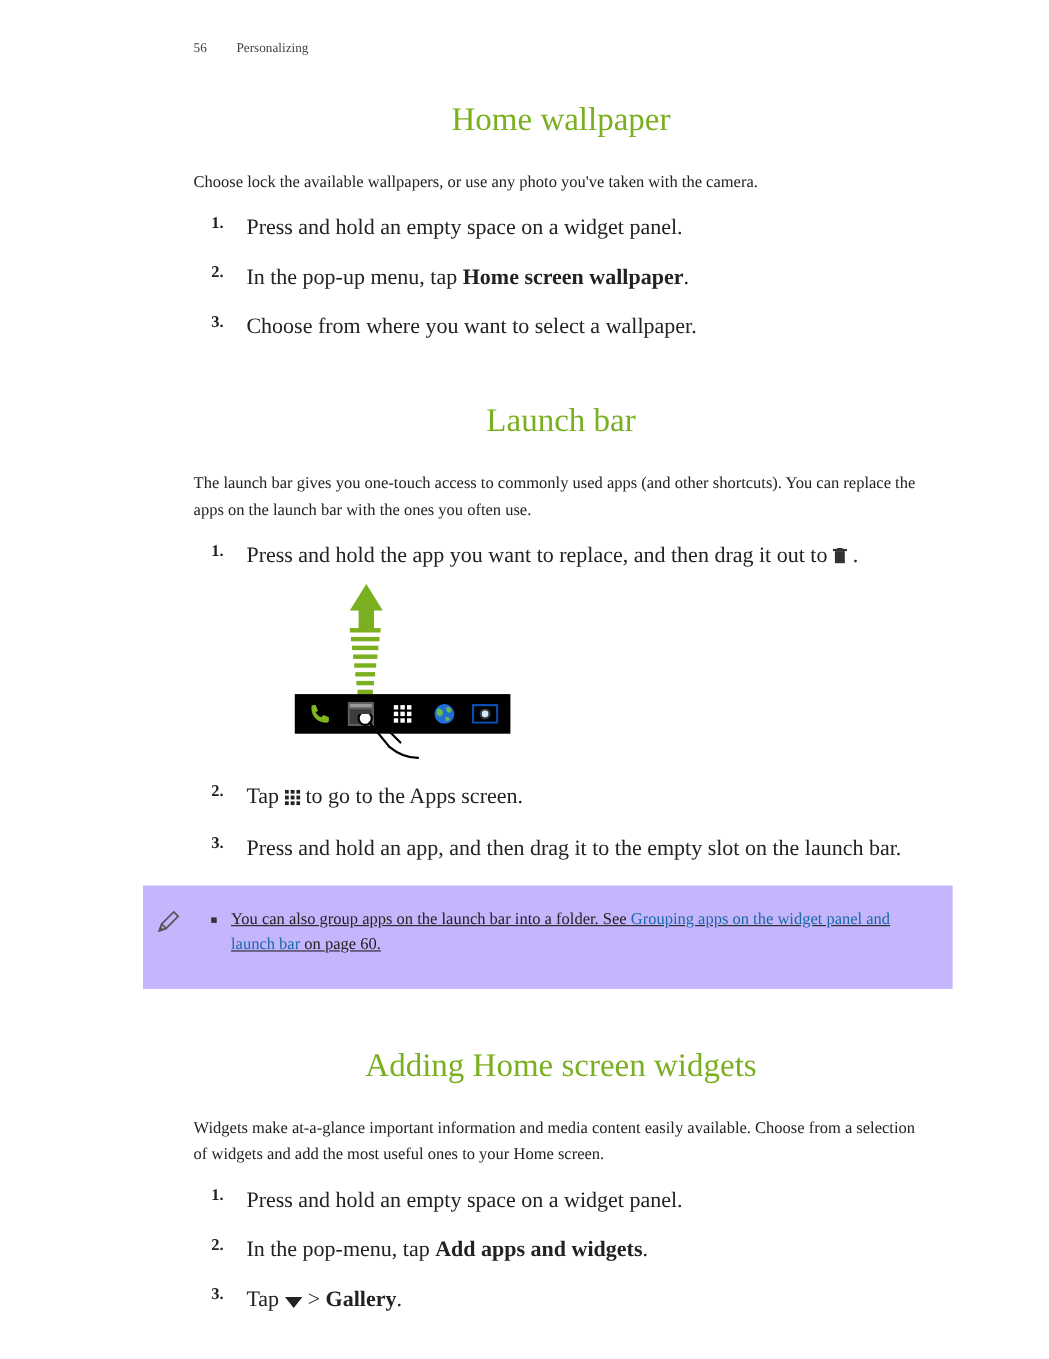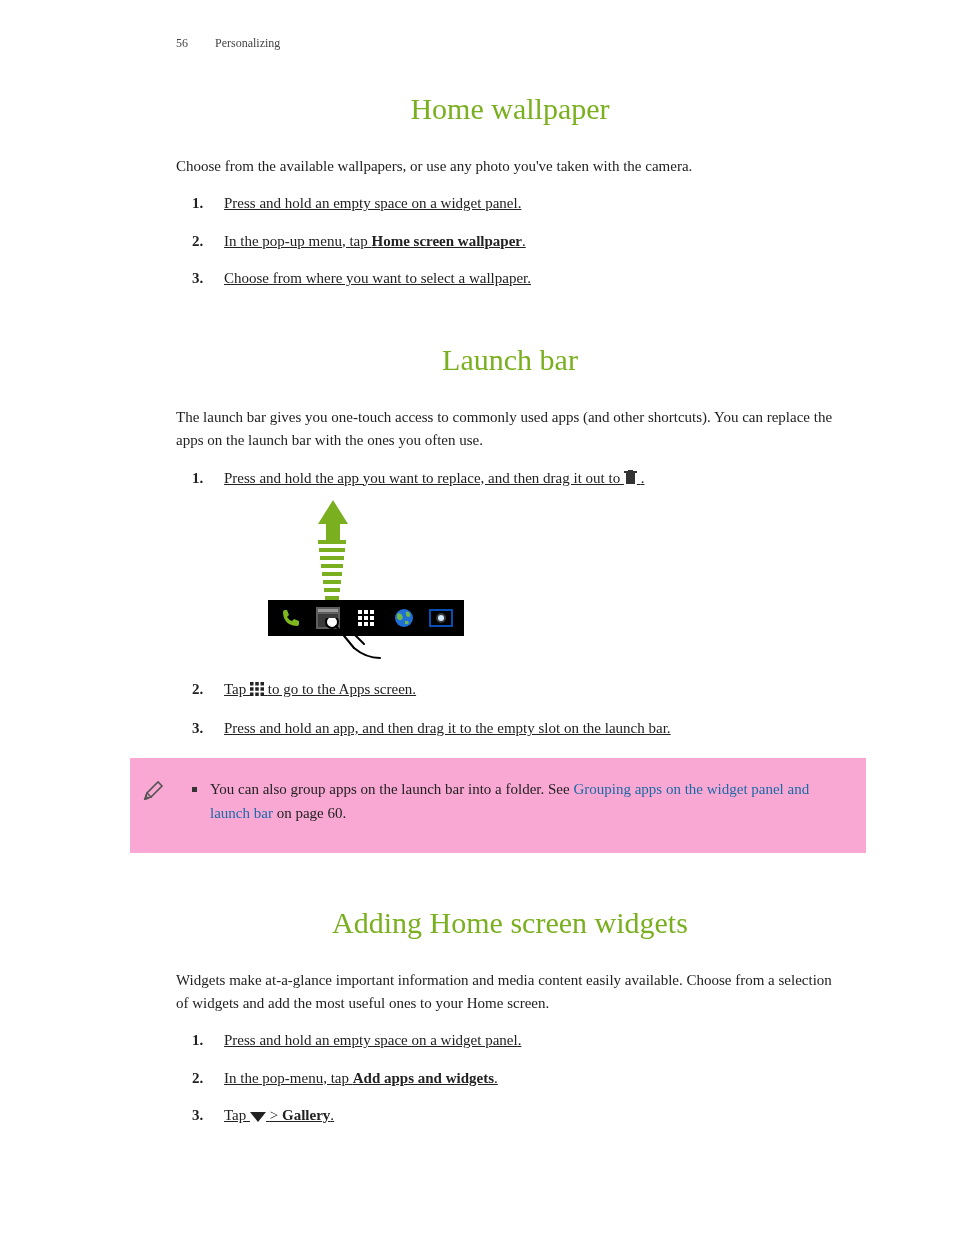--- a/index.html
+++ b/index.html
@@ -41,47 +41,47 @@
   ol.steps {
     list-style: none;
     counter-reset: step;
     padding: 0;
     margin: 0 0 18px 0;
   }
   ol.steps > li {
     counter-increment: step;
     position: relative;
     padding-left: 48px;
-    font-size: 15px;
+    font-size: 20px;
     line-height: 1.55;
     margin: 0 0 14px 0;
-    text-decoration: underline;
   }
   ol.steps > li::before {
     content: counter(step) ".";
     position: absolute;
     left: 16px;
     top: 0;
     font-weight: 700;
     font-size: 15px;
   }
   ol.steps > li .sub {
     display: block;
     margin-top: 12px;
   }
   .bold { font-weight: 700; }
   .icon-inline {
     display: inline-block;
     vertical-align: -2px;
   }
   .notebox {
-    background: #f9a8d4;
+    background: #c4b5fd;
     margin: 14px -22px 30px -46px;
     padding: 20px 22px 16px 46px;
     position: relative;
+    text-decoration: underline;
   }
   .notebox .pencil {
     position: absolute;
     left: 12px;
     top: 22px;
   }
   .notebox ul {
     list-style: none;
     margin: 0;
     padding: 0 0 0 30px;
@@ -158,21 +158,21 @@
 <body>
 
 <div class="page">
 
   <div class="running-head">
     <span class="pnum">56</span>
     <span>Personalizing</span>
   </div>
 
   <h2 class="section">Home wallpaper</h2>
-  <p class="body">Choose from the available wallpapers, or use any photo you've taken with the camera.</p>
+  <p class="body">Choose lock the available wallpapers, or use any photo you've taken with the camera.</p>
   <ol class="steps">
     <li><span>Press and hold an empty space on a widget panel.</span></li>
     <li>
       <span>In the pop-up menu, tap </span><span class="bold">Home screen wallpaper</span><span>.</span>
     </li>
     <li>
       <span>Choose from where you want to select a wallpaper.</span>
     </li>
   </ol>
 

